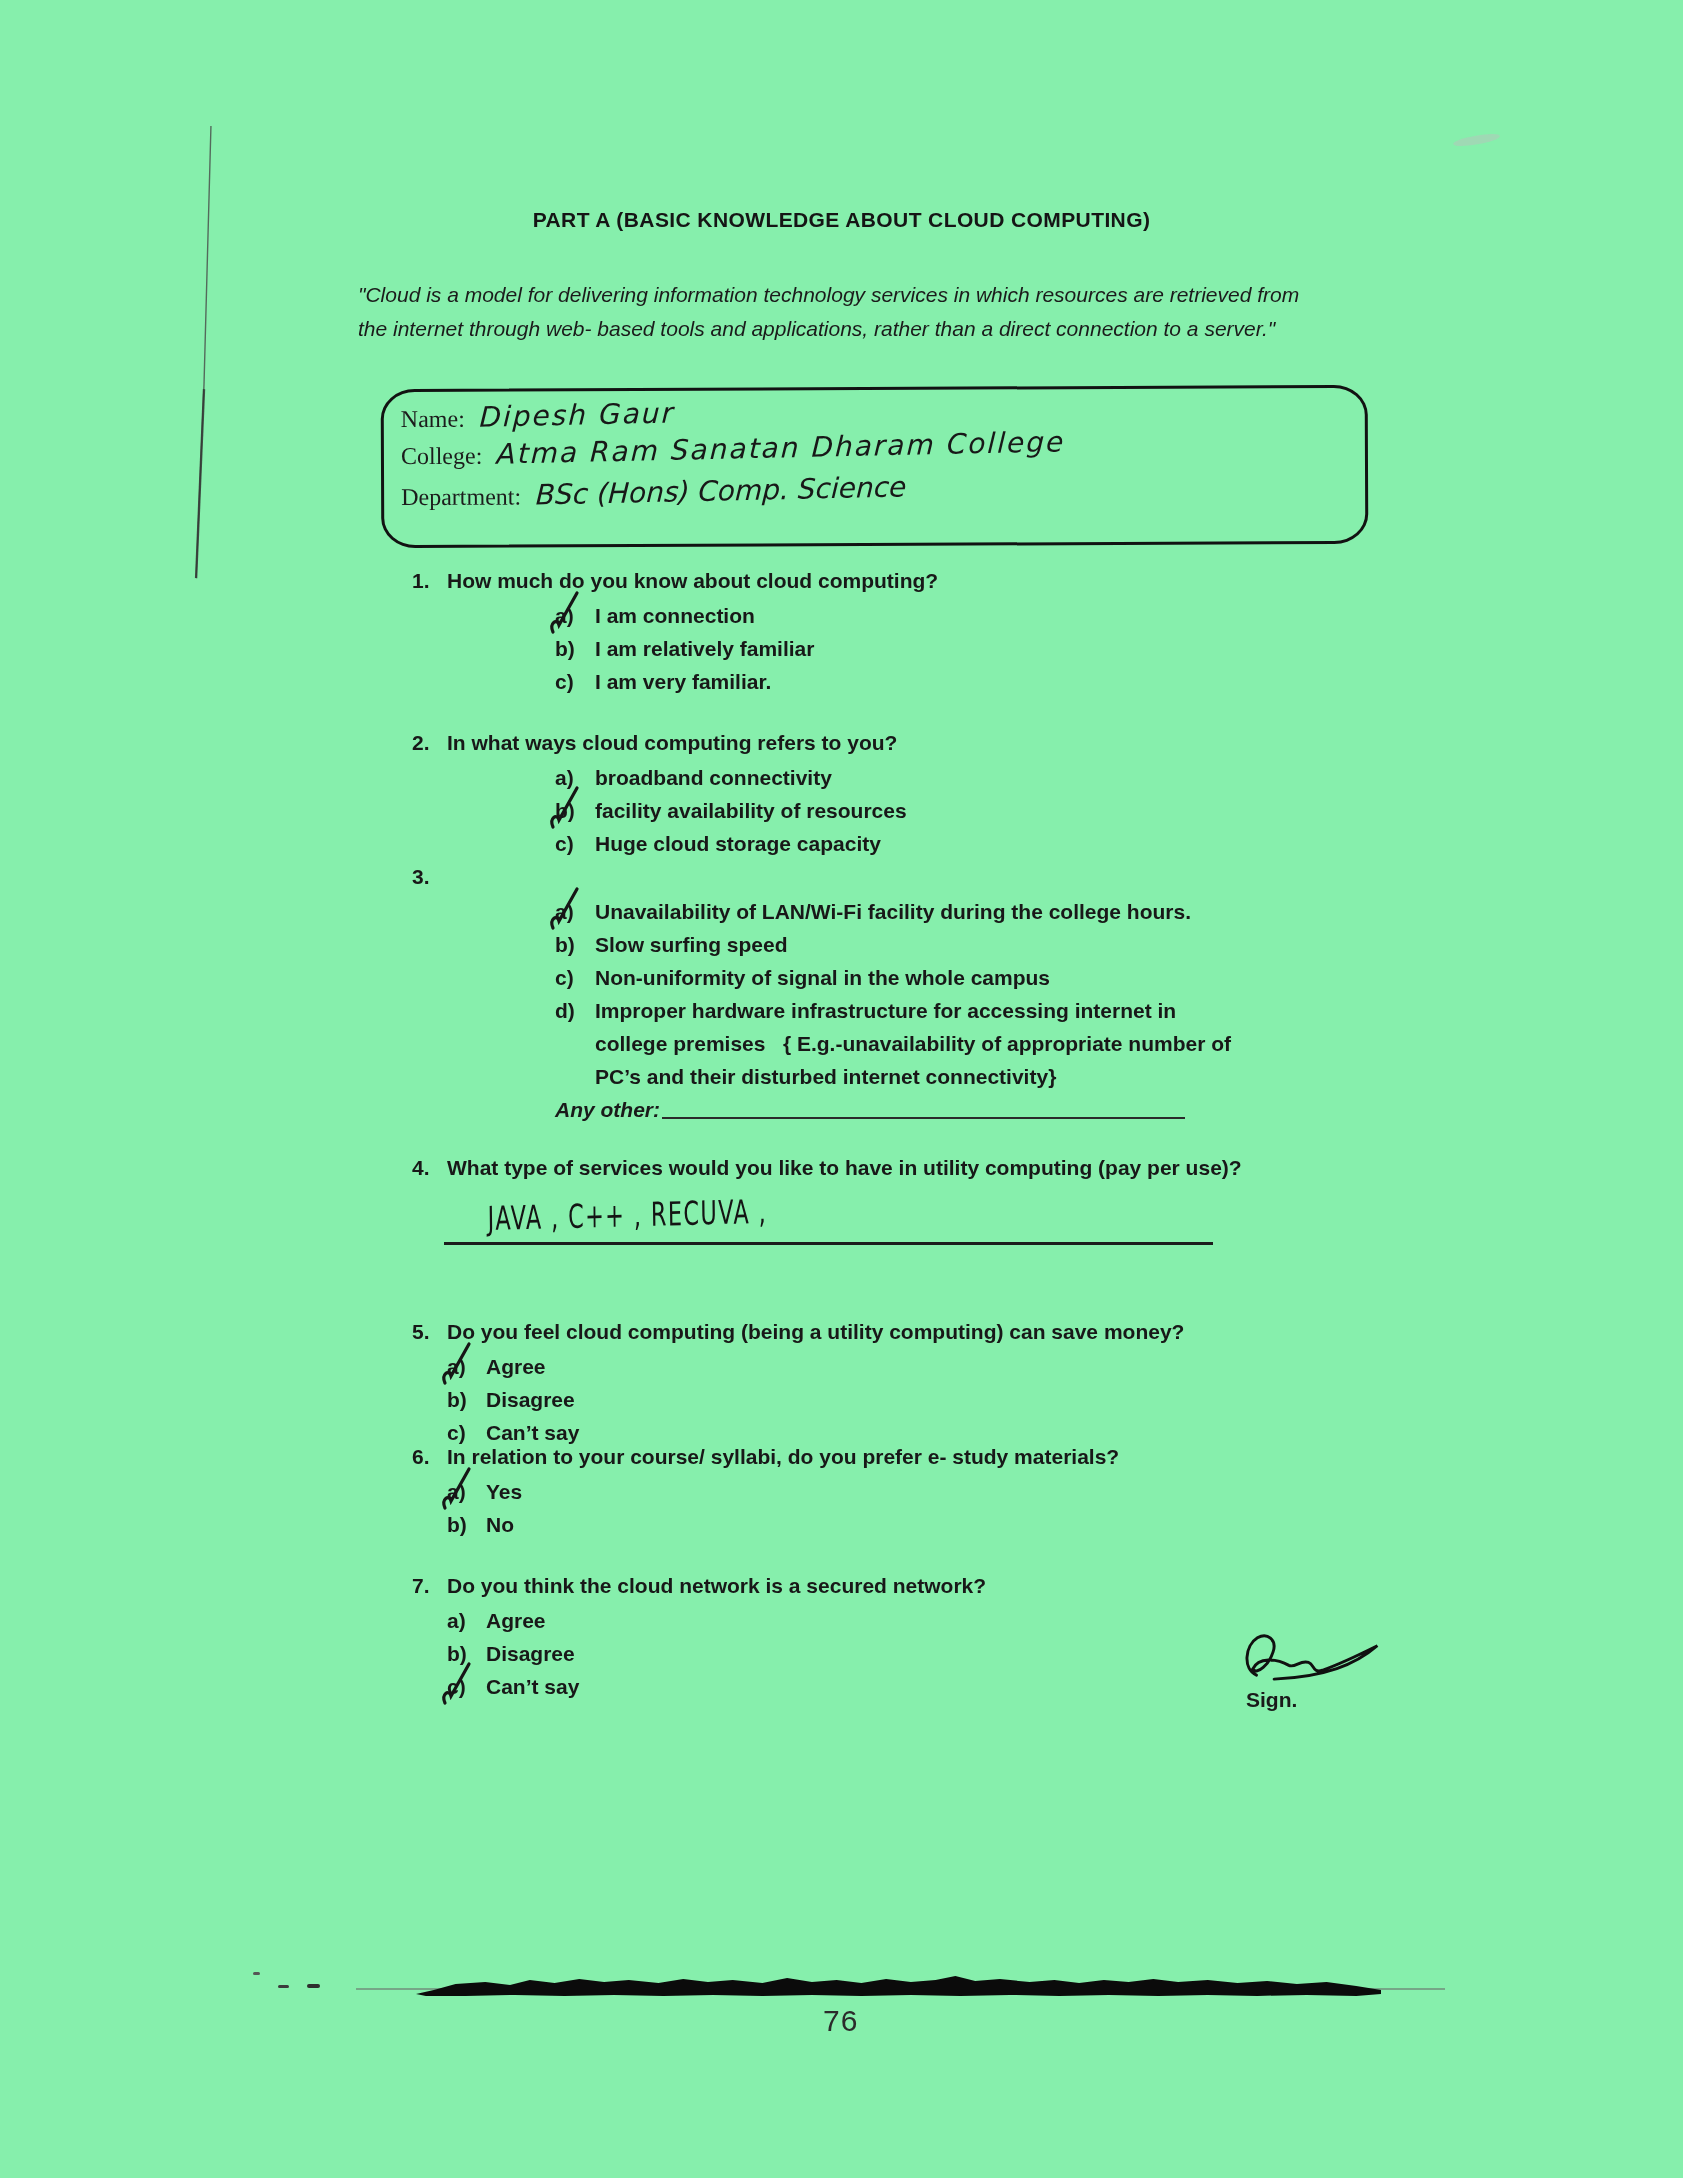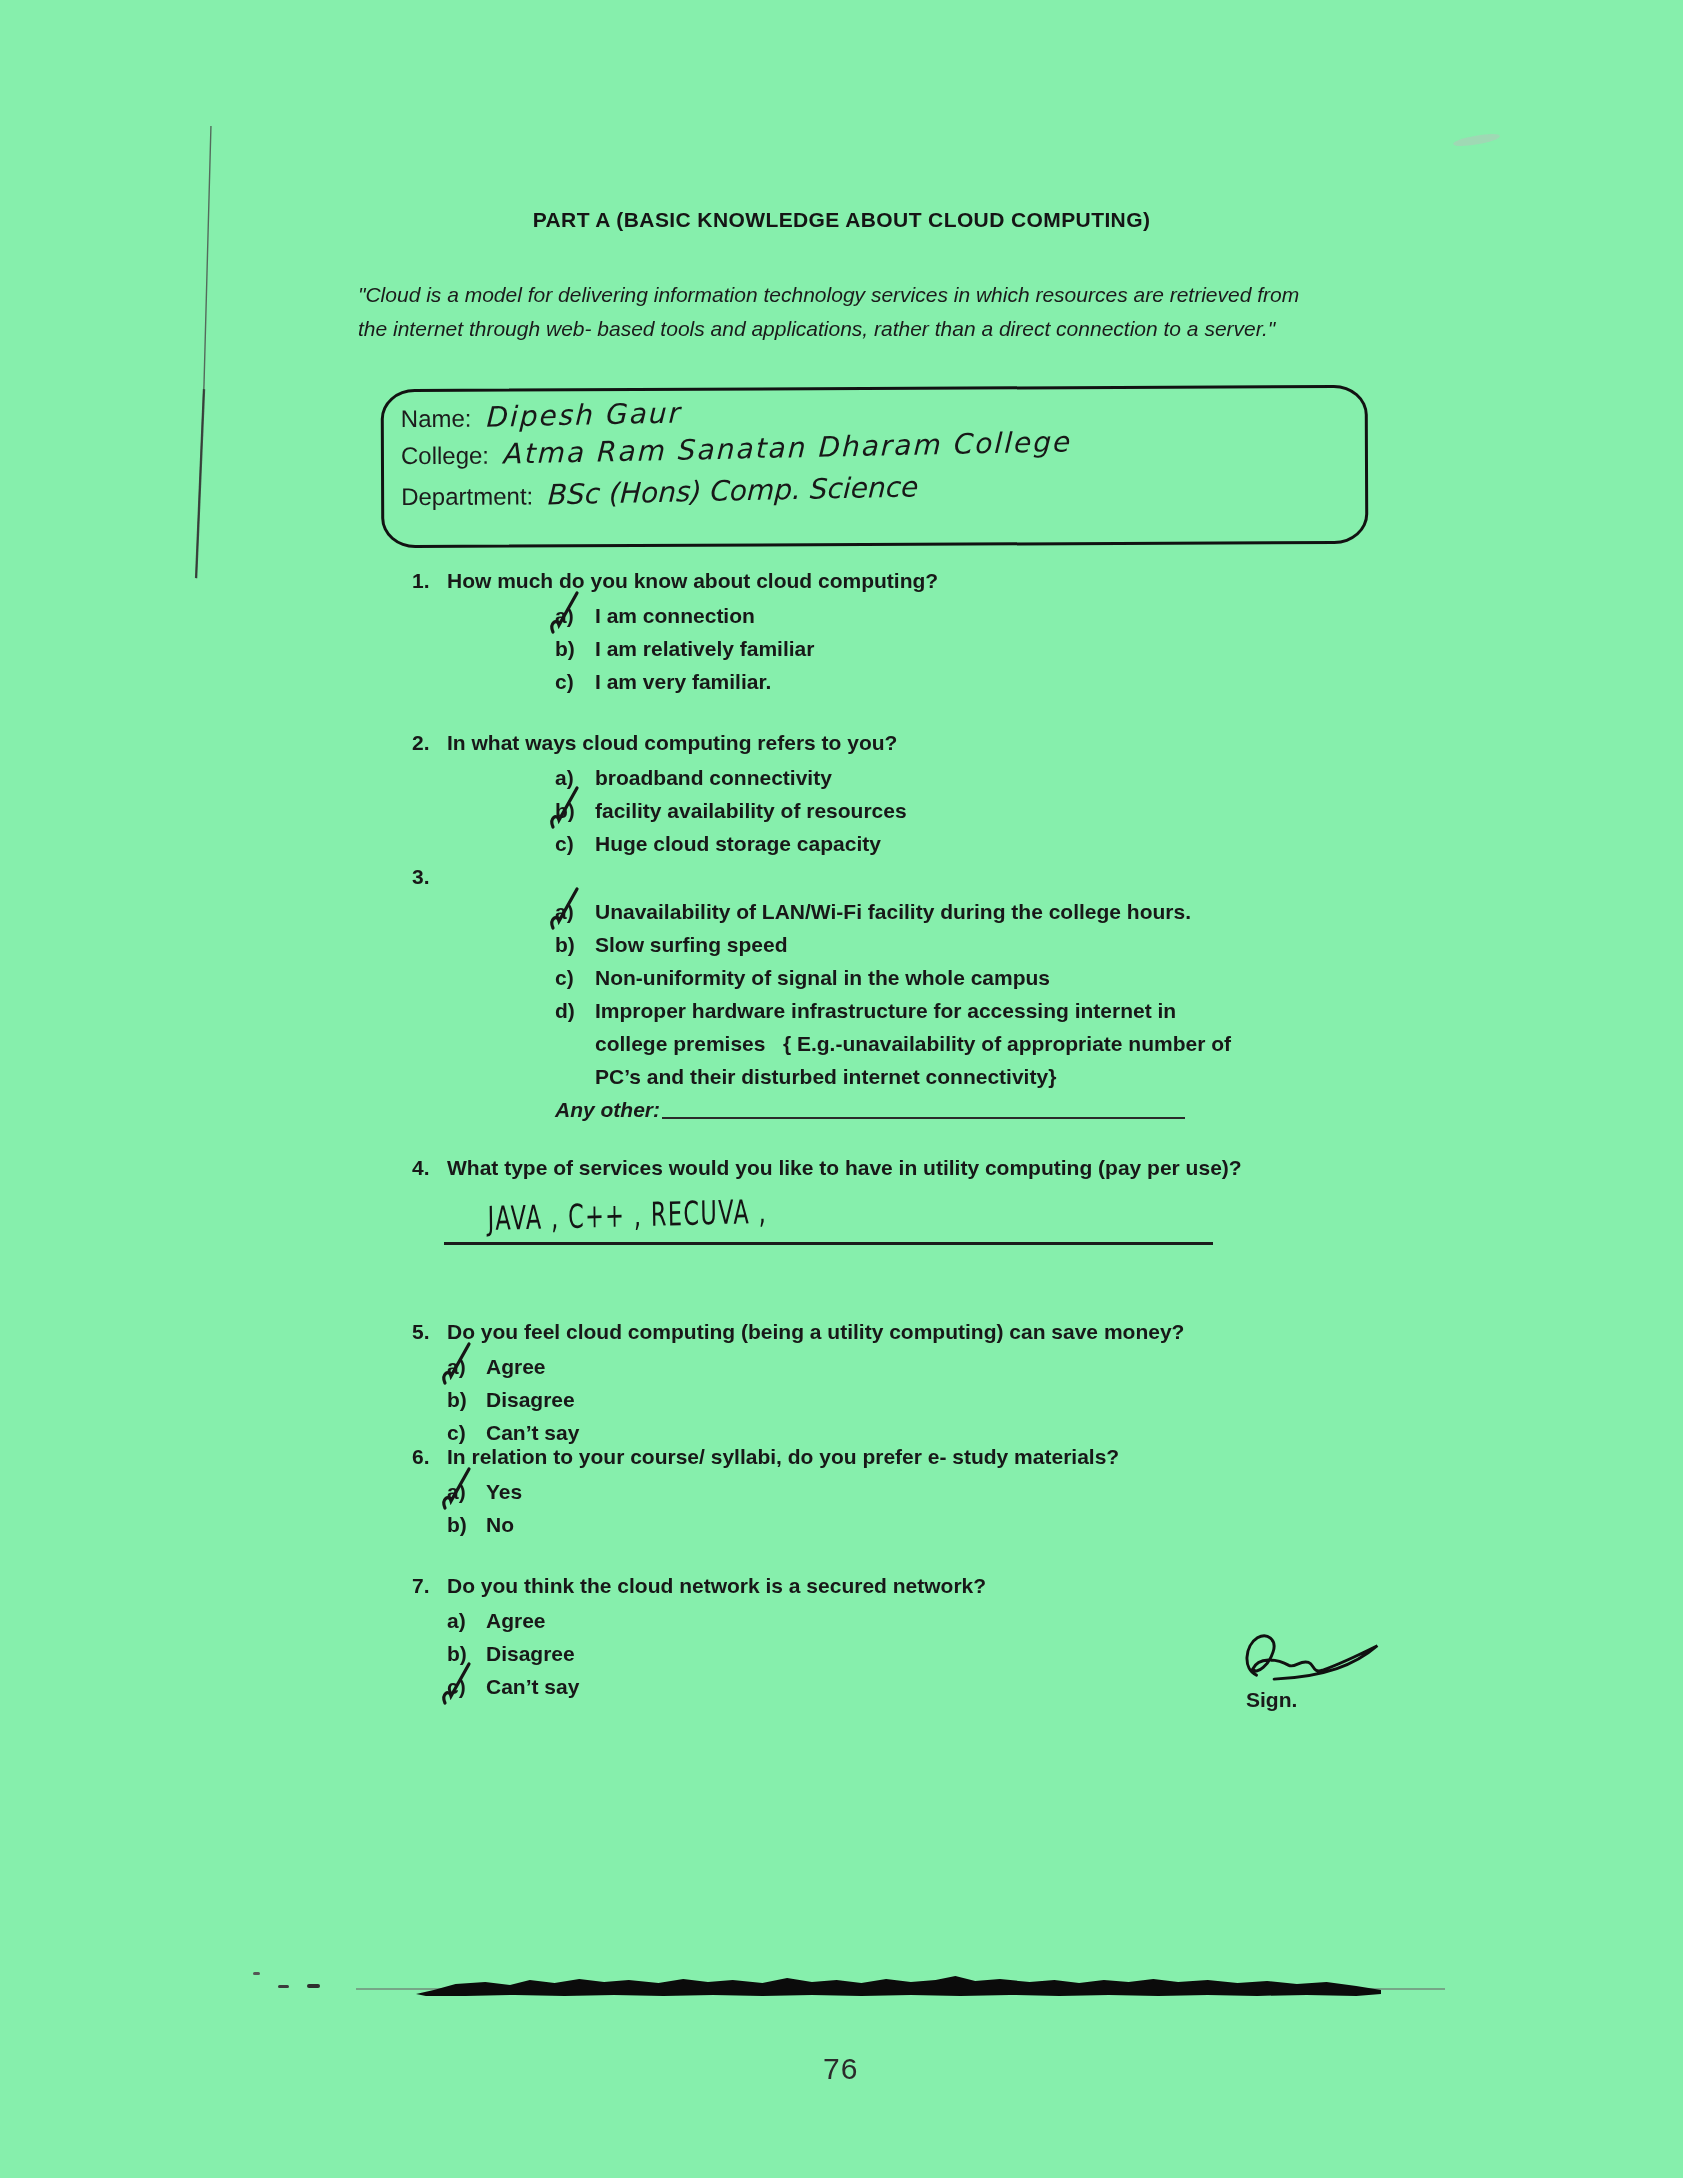--- a/index.html
+++ b/index.html
@@ -23,21 +23,21 @@
   .info-box{
     position:absolute;left:381px;top:387px;width:987px;height:159px;
     border:3px solid #121212;border-radius:34px/30px;
     transform:rotate(-.25deg);box-sizing:border-box;
   }
   .info-row{position:absolute;left:17px;white-space:nowrap;}
   .info-row.r0{top:9px;}
   .info-row.r1{top:46px;}
   .info-row.r2{top:87px;}
   .info-label{
-    font-family:Liberation Sans, sans-serif;font-size:24px;color:#1c1c1c;
+    font-family:Liberation Serif, serif;font-size:24px;color:#1c1c1c;
     display:inline-block;vertical-align:baseline;
   }
   .hand{
     font-family:"DejaVu Sans",sans-serif;font-style:italic;font-size:28px;
     letter-spacing:2px;color:#181818;display:inline-block;margin-left:14px;
     transform:rotate(-1deg) skewX(-4deg);transform-origin:left bottom;
   }
   .info-row.r2 .hand{letter-spacing:0px;}
   
   .question{position:absolute;left:412px;}
@@ -72,21 +72,21 @@
     transform:scaleX(.68) rotate(-1deg);transform-origin:left bottom;
     white-space:nowrap;line-height:50px;
   }
   
   .signature{position:absolute;left:1236px;top:1629px;width:149px;height:57px;}
   .sign-label{position:absolute;left:1246px;top:1688px;font-size:21px;font-weight:600;color:#1a1a1a;}
   
   .hairline{position:absolute;left:356px;top:1988px;width:1089px;height:2px;background:#6a6a6a;opacity:.55;}
   .band{position:absolute;left:416px;top:1970px;}
   .speck{position:absolute;background:#555;border-radius:2px;}
-  .page-number{position:absolute;left:823px;top:2004px;font-size:30px;color:#2b2b2b;letter-spacing:1px;margin-top:48px;}
+  .page-number{position:absolute;left:823px;top:2004px;font-size:30px;color:#2b2b2b;letter-spacing:1px;}
 </style>
 </head>
 <body>
 
 <div class="page">
 
   <svg class="artifact" style="left:183px;top:117px;" width="45" height="475" viewBox="0 0 45 480">
     <path d="M28 9 L21 270 L13 466" fill="none" stroke="#474747" stroke-width="1.4" opacity=".8"></path>
     <path d="M21 275 L13 466" fill="none" stroke="#2f2f2f" stroke-width="2.4" opacity=".8"></path>
   </svg>

